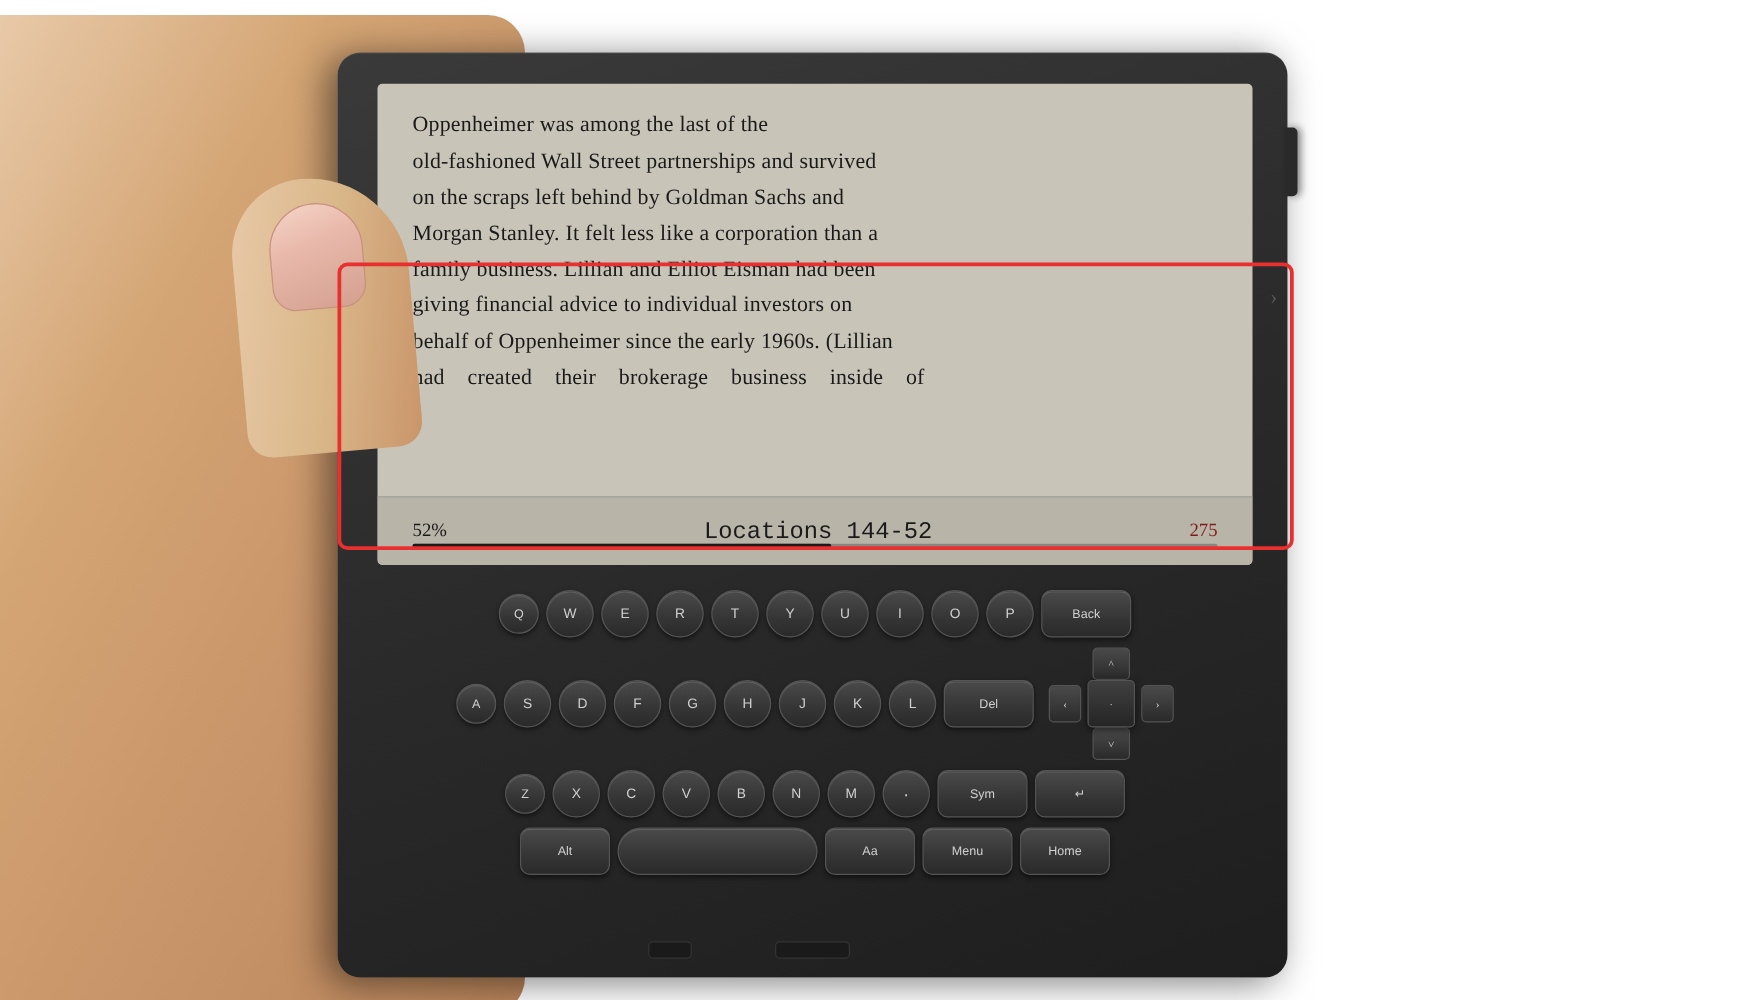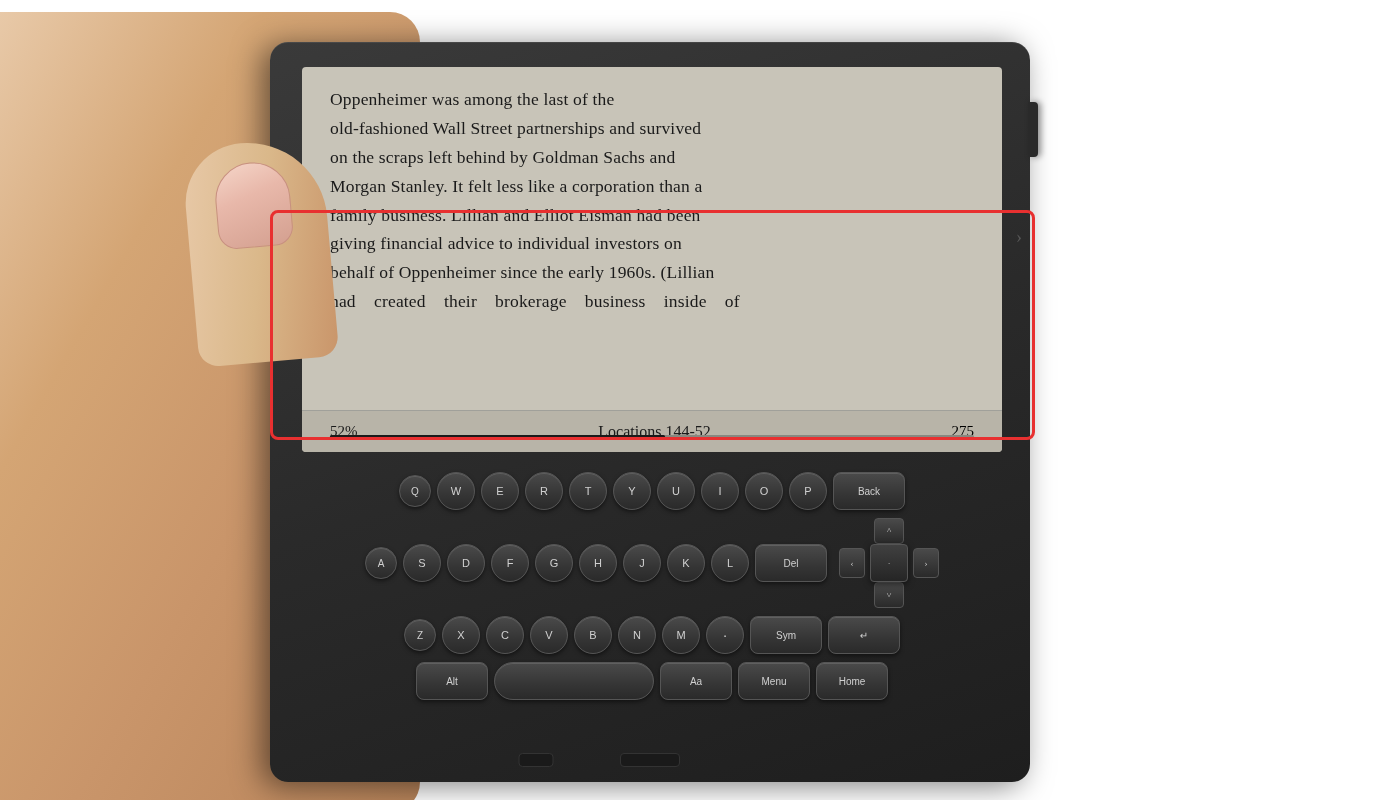--- a/index.html
+++ b/index.html
@@ -100,47 +100,47 @@
     .screen-text p {
       margin-bottom: 0;
     }
 
     
     .screen-status {
       position: absolute;
       bottom: 0;
       left: 0;
       right: 0;
-      height: 42px;
+      height: 55px;
       background: #b8b4a8;
       display: flex;
       align-items: center;
       padding: 0 28px;
       border-top: 1px solid #a0a09a;
     }
 
     .status-percent {
       font-family: Georgia, serif;
       font-size: 15px;
       color: #1a1a1a;
       flex: 0 0 auto;
     }
 
     .status-location {
       flex: 1;
       text-align: center;
-      font-family: Liberation Serif, serif;
-      font-size: 16px;
+      font-family: Liberation Mono, monospace;
+      font-size: 19px;
       color: #1a1a1a;
     }
 
     .status-page {
       font-family: Georgia, serif;
       font-size: 15px;
-      color: #000000;
+      color: #7f1d1d;
       flex: 0 0 auto;
     }
 
     .progress-bar-container {
       position: absolute;
       bottom: 14px;
       left: 28px;
       right: 28px;
       height: 3px;
       background: #888880;

